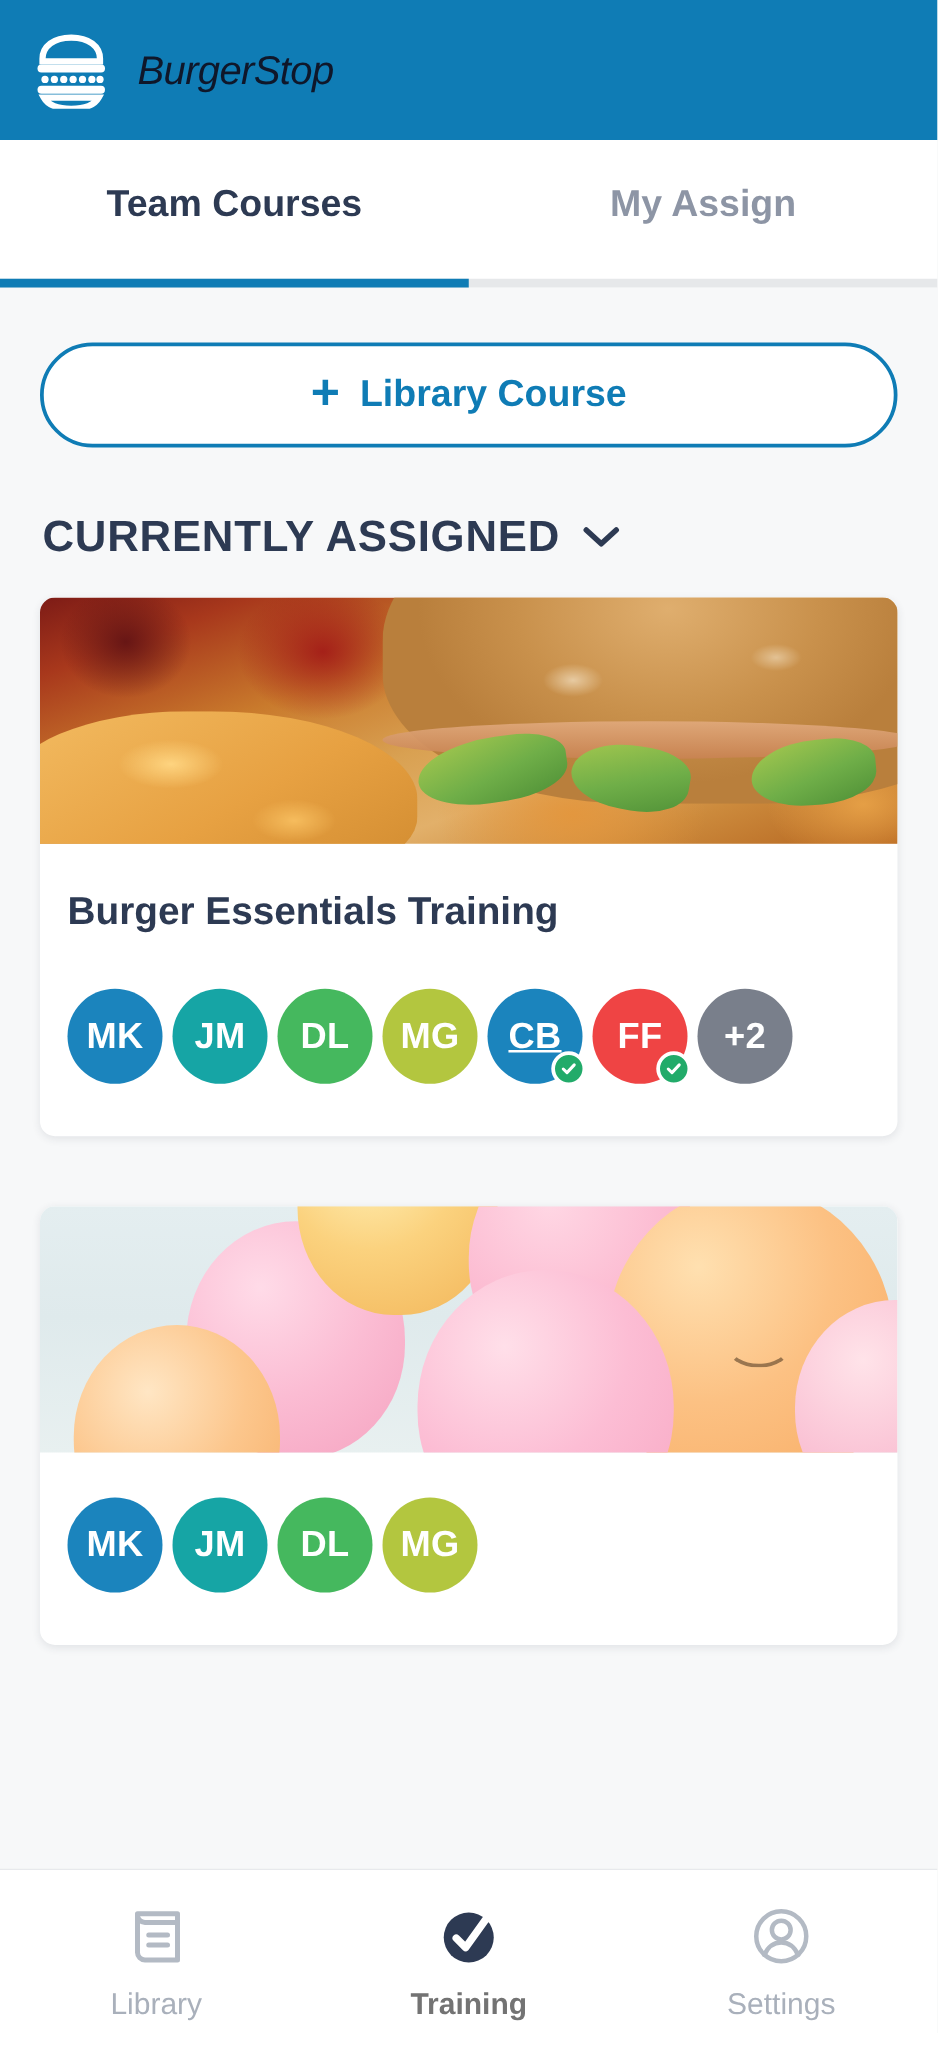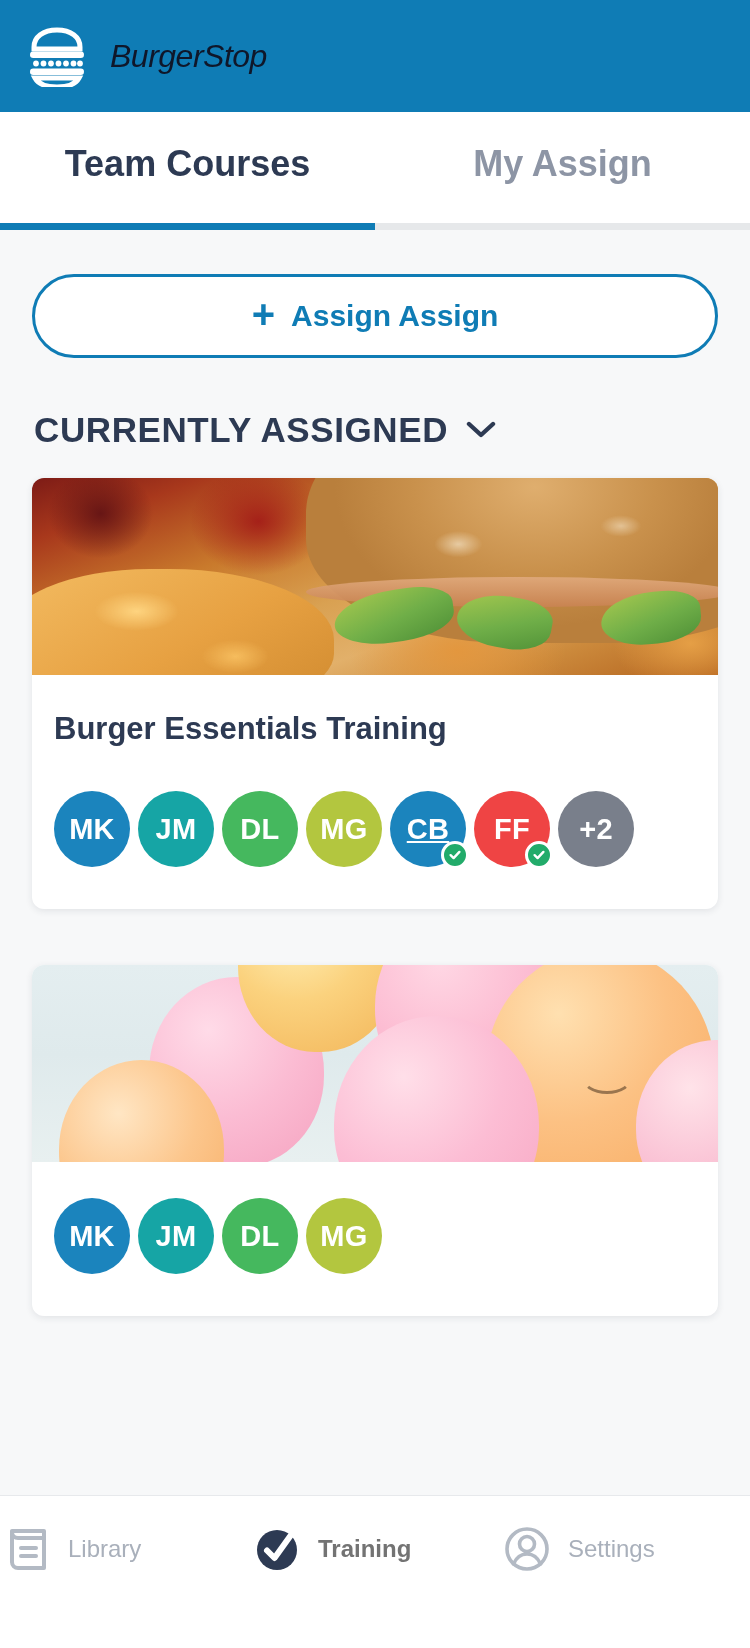--- a/index.html
+++ b/index.html
@@ -51,21 +51,21 @@
     height: 118px;
     position: relative;
     display: flex;
     flex: 0 0 auto;
   }
   .tab {
     flex: 1 1 50%;
     display: flex;
     align-items: center;
     justify-content: center;
-    font-size: 36px;
+    font-size: 30px;
     font-weight: bold;
     padding-bottom: 14px;
     cursor: pointer;
   }
   .tab.active { color: #2d3a53; }
   .tab.inactive { color: #8d95a5; }
 
   .tab-track {
     position: absolute;
     left: 0;
@@ -288,21 +288,21 @@
     flex: 0 0 auto;
     height: 152px;
     background: #ffffff;
     display: flex;
     align-items: flex-start;
     padding-top: 26px;
   }
   .navitem {
     flex: 1 1 33.33%;
     display: flex;
-    flex-direction: row;
+    flex-direction: column;
     align-items: center;
     gap: 14px;
     cursor: pointer;
   }
   .nav-label { font-size: 24px; }
   .navitem.active .nav-label { color: #737373; font-weight: bold; }
   .navitem.inactive .nav-label { color: #a9b0bb; }
   .nav-icon { width: 54px; height: 54px; display: block; }
 </style>
 </head>
@@ -337,21 +337,21 @@
       <span>My Assign</span>
     </div>
     <div class="tab-track"></div>
     <div class="tab-indicator"></div>
   </div>
 
   <div class="content">
 
     <div class="assign-btn">
       <span class="plus-icon">+</span>
-      <span>Assign Assign</span>
+      <span>Library Course</span>
     </div>
 
     <div class="section-head">
       <span class="section-title">CURRENTLY ASSIGNED</span>
       <svg class="chev" width="30" height="18" viewBox="0 0 30 18">
         <path d="M3 3 L15 14 L27 3" fill="none" stroke="#2d3a53" stroke-width="4.4" stroke-linecap="round" stroke-linejoin="round"></path>
       </svg>
     </div>
 
     <div class="card">

